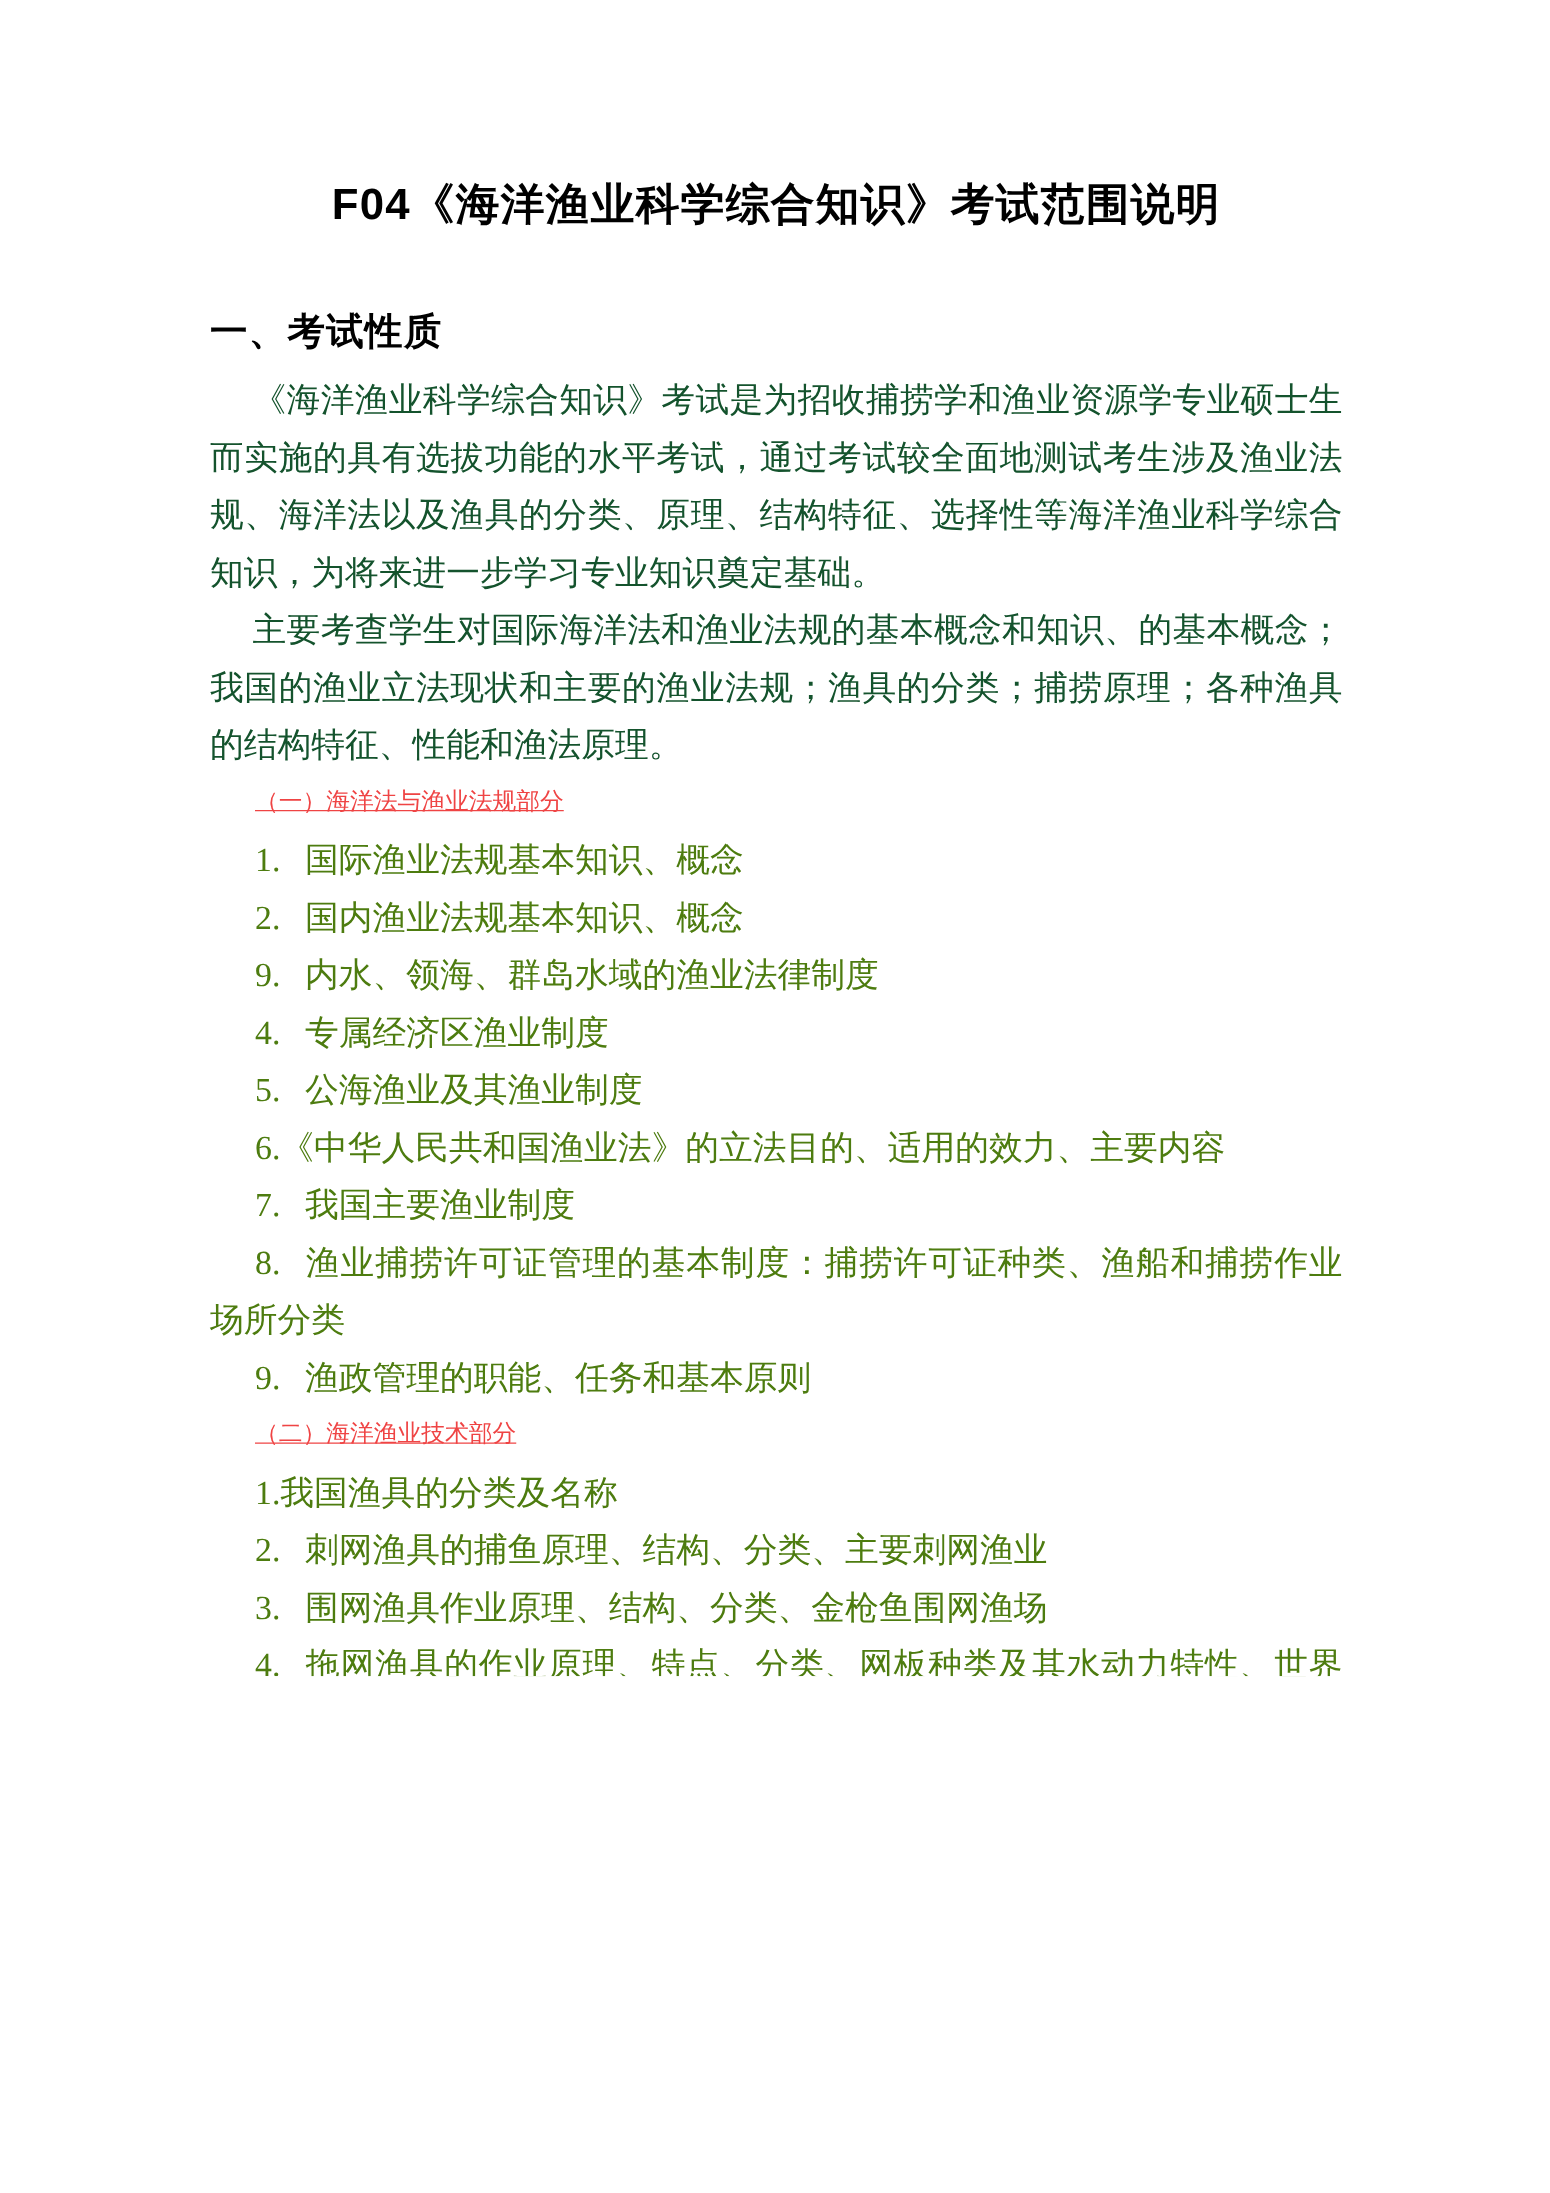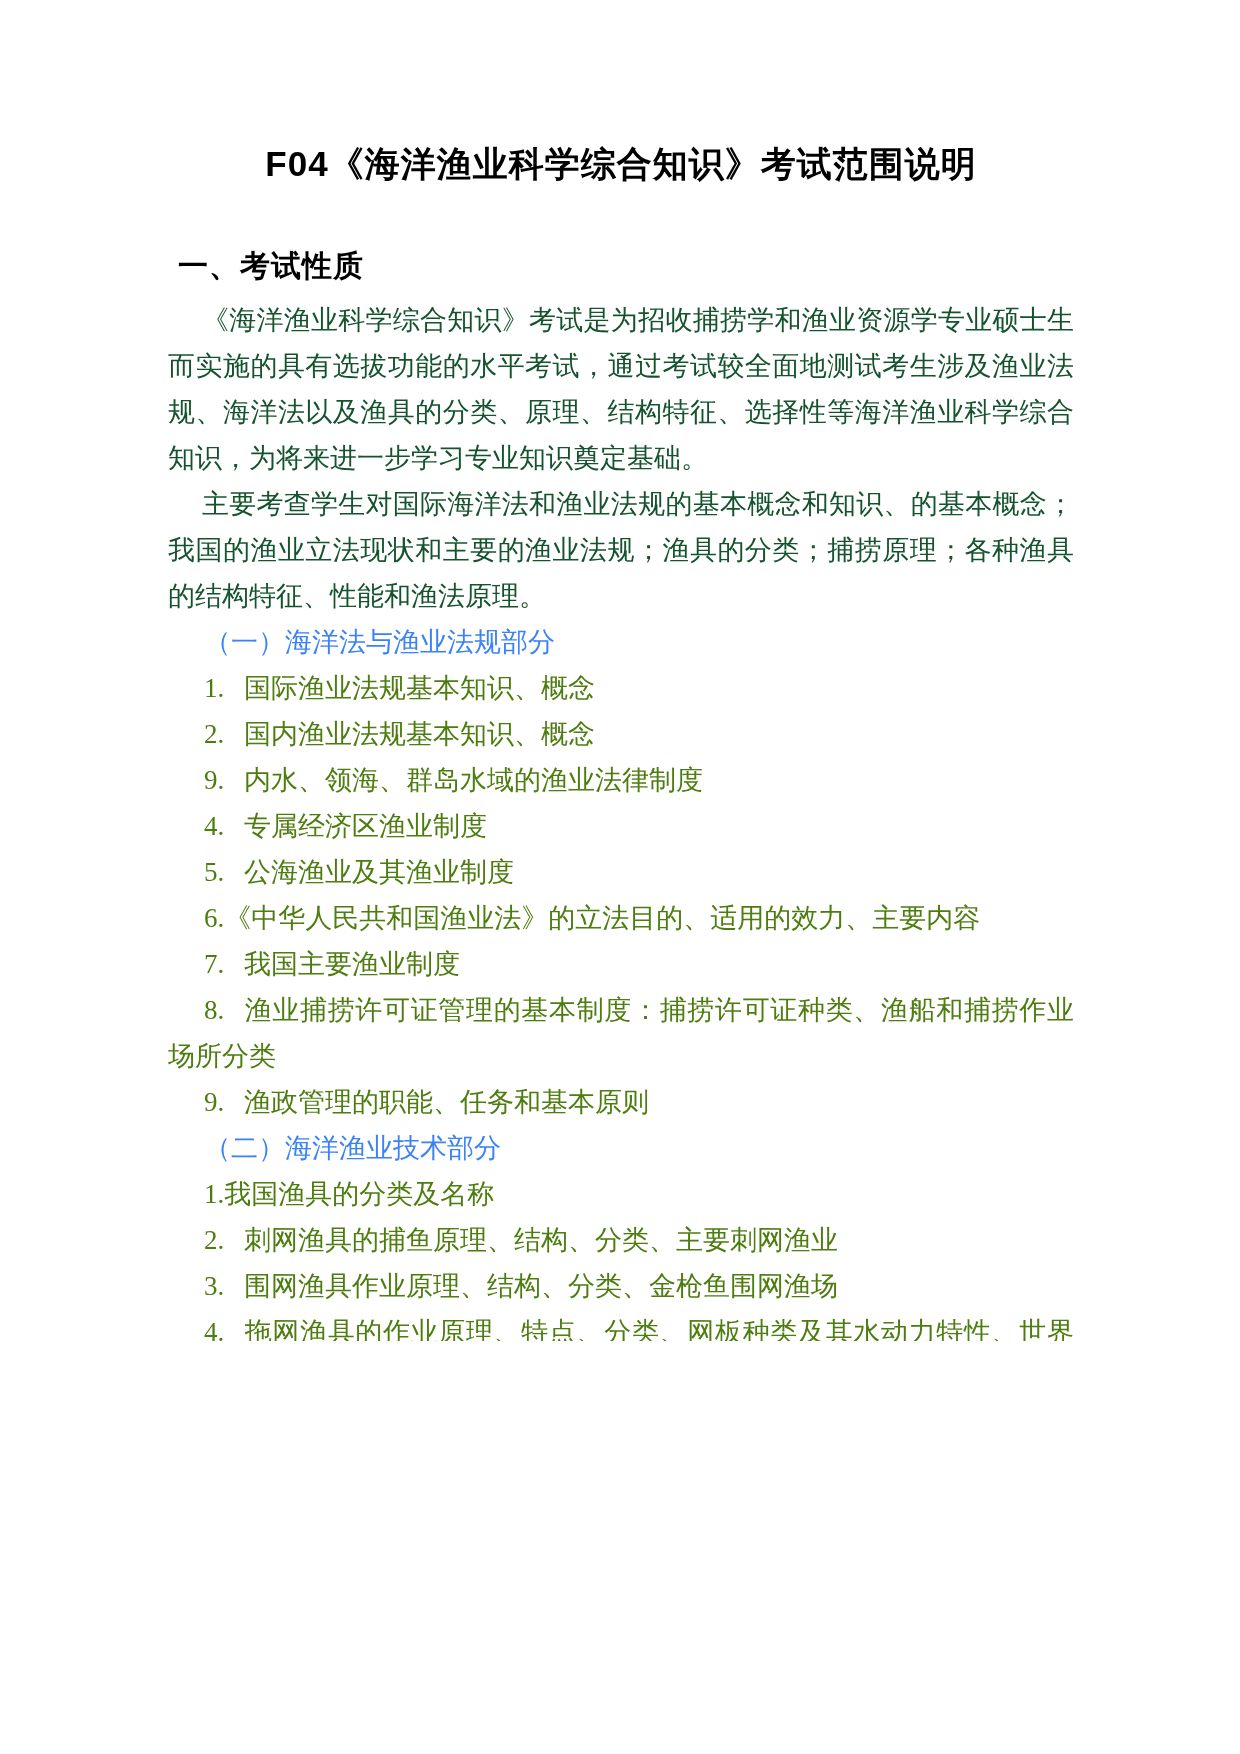--- a/index.html
+++ b/index.html
@@ -26,42 +26,43 @@
     text-align: center;
     margin: 0 0 62px 0;
     letter-spacing: 1px;
     color: #000000;
   }
   .section-heading {
     font-family: "Liberation Sans", "DejaVu Sans", sans-serif;
     font-weight: 700;
     font-size: 30px;
     line-height: 38px;
-    margin: 0 0 12px 10px;
+    margin: 0 0 12px 0;
     letter-spacing: 1px;
     color: #000000;
   }
   .section-heading.second {
     margin-top: 16px;
   }
   .para {
     font-size: 27px;
     line-height: 46px;
     text-align: justify;
     text-justify: inter-ideograph;
     text-indent: 34px;
     margin: 0;
     color: #14532d;
   }
   .sub-label {
-    font-size: 27px;
+    font-size: 19px;
     line-height: 46px;
     text-indent: 36px;
     margin: 0;
-    color: #3b82f6;
+    color: #ef4444;
+    text-decoration: underline;
   }
   .items .item {
     font-size: 27px;
     line-height: 46px;
     text-align: justify;
     text-justify: inter-ideograph;
     text-indent: 36px;
     margin: 0;
     word-spacing: 13px; 
     color: #4d7c0f;

